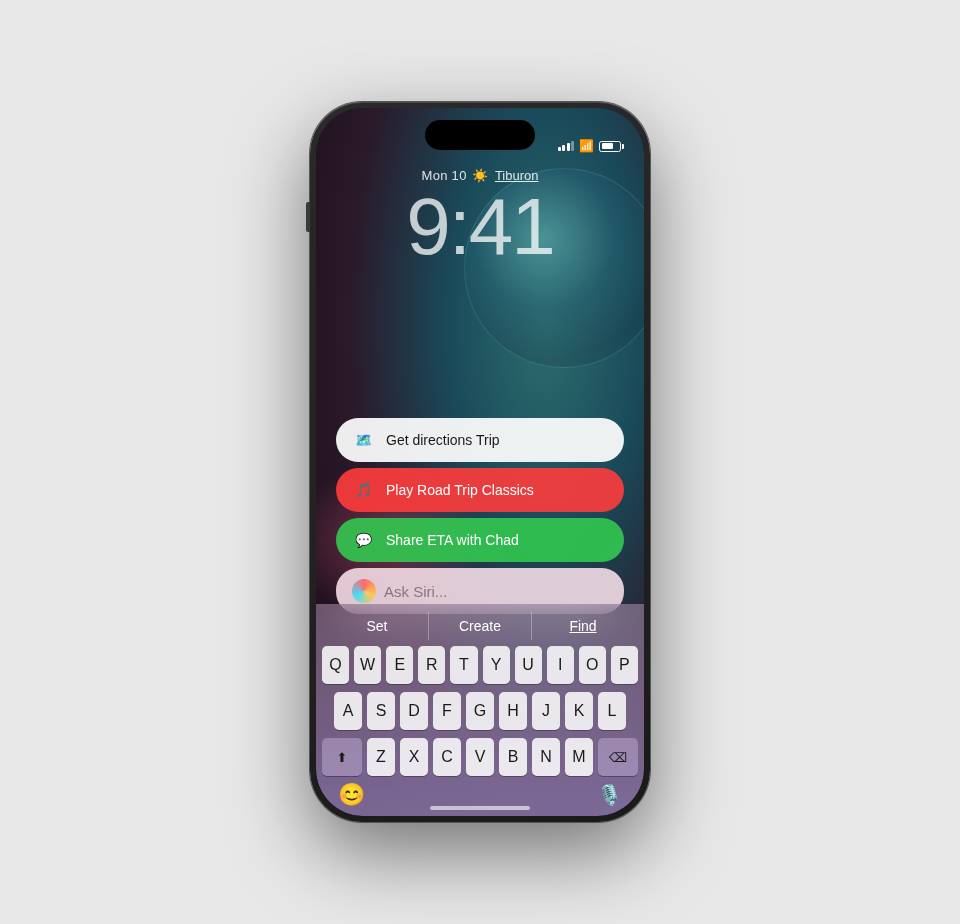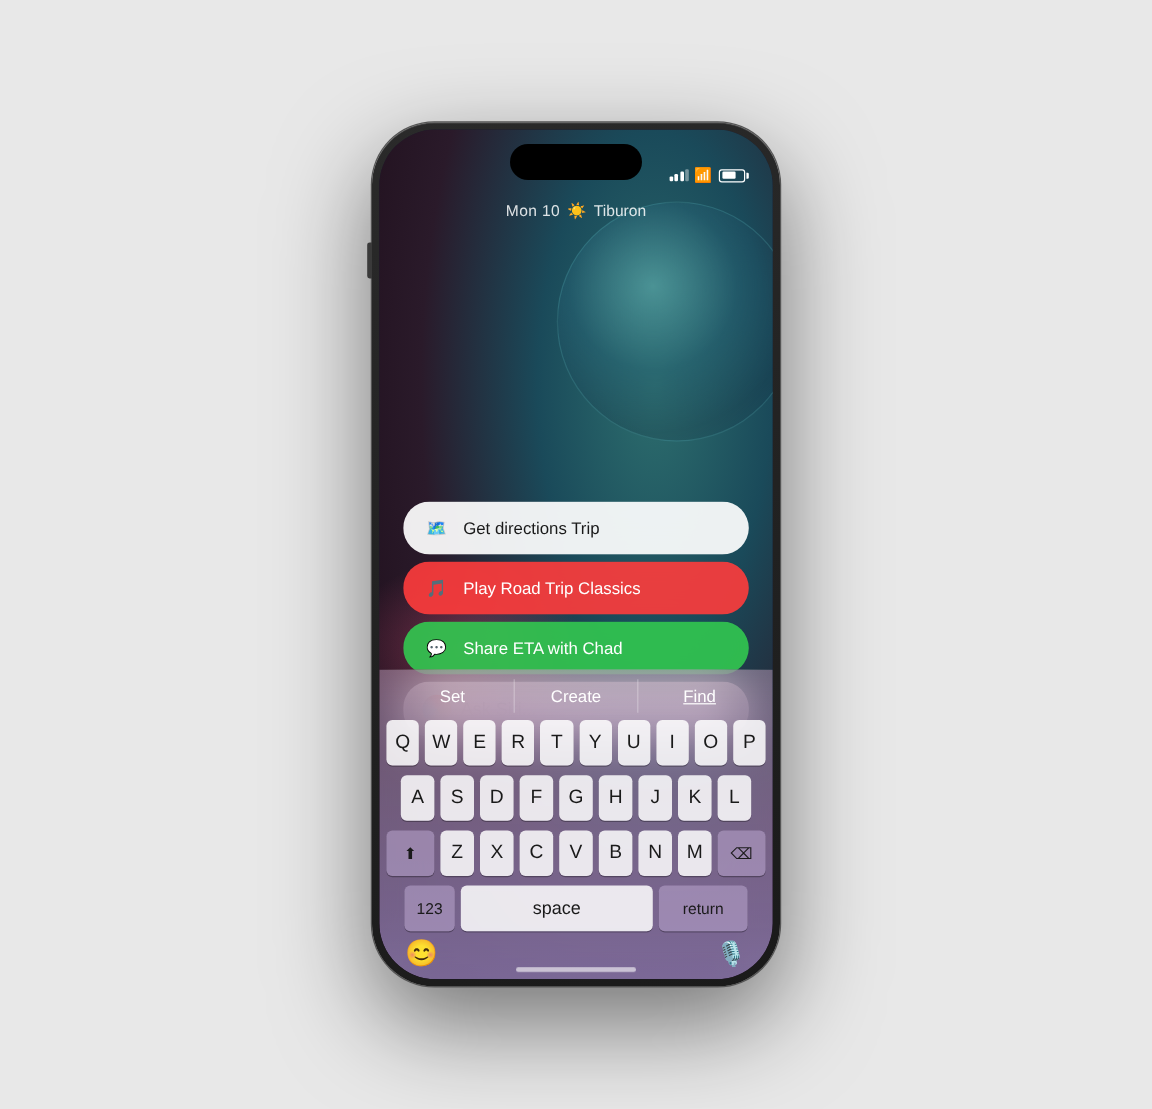--- a/index.html
+++ b/index.html
@@ -184,20 +184,21 @@
     }
 
     .sun-icon {
       font-size: 13px;
     }
 
     .location-text {
       color: rgba(255,255,255,0.85);
       font-size: 13px;
       font-weight: 500;
+      text-decoration: underline;
     }
 
     .time-display {
       color: rgba(255,255,255,0.75);
       font-size: 80px;
       font-weight: 300;
       letter-spacing: -2px;
       line-height: 1;
       margin-top: 4px;
     }
@@ -435,20 +436,21 @@
         </div>
       </div>
     </div>
 
     <div class="lock-content">
       <div class="date-location">
         <span class="date-text">Mon 10</span>
         <span class="sun-icon">☀️</span>
         <span class="location-text">Tiburon</span>
       </div>
+      <div class="time-display">9:41</div>
     </div>
 
     <div class="siri-suggestions">
 
       <div class="suggestion-pill">
         <div class="suggestion-icon">🗺️</div>
         <span class="suggestion-text">Get directions Trip</span>
       </div>
 
       <div class="suggestion-pill suggestion-pill-red">
@@ -507,25 +509,20 @@
           <div class="key">Z</div>
           <div class="key">X</div>
           <div class="key">C</div>
           <div class="key">V</div>
           <div class="key">B</div>
           <div class="key">N</div>
           <div class="key">M</div>
           <div class="key key-special key-backspace">⌫</div>
         </div>
 
-        <div class="key-row">
-          <div class="key key-special">123</div>
-          <div class="key key-space">space</div>
-          <div class="key key-return">return</div>
-        </div>
       </div>
 
       <div class="bottom-bar">
         <div class="emoji-btn">😊</div>
         <div class="mic-btn">🎙️</div>
       </div>
     </div>
 
     <div class="home-indicator"></div>
 

